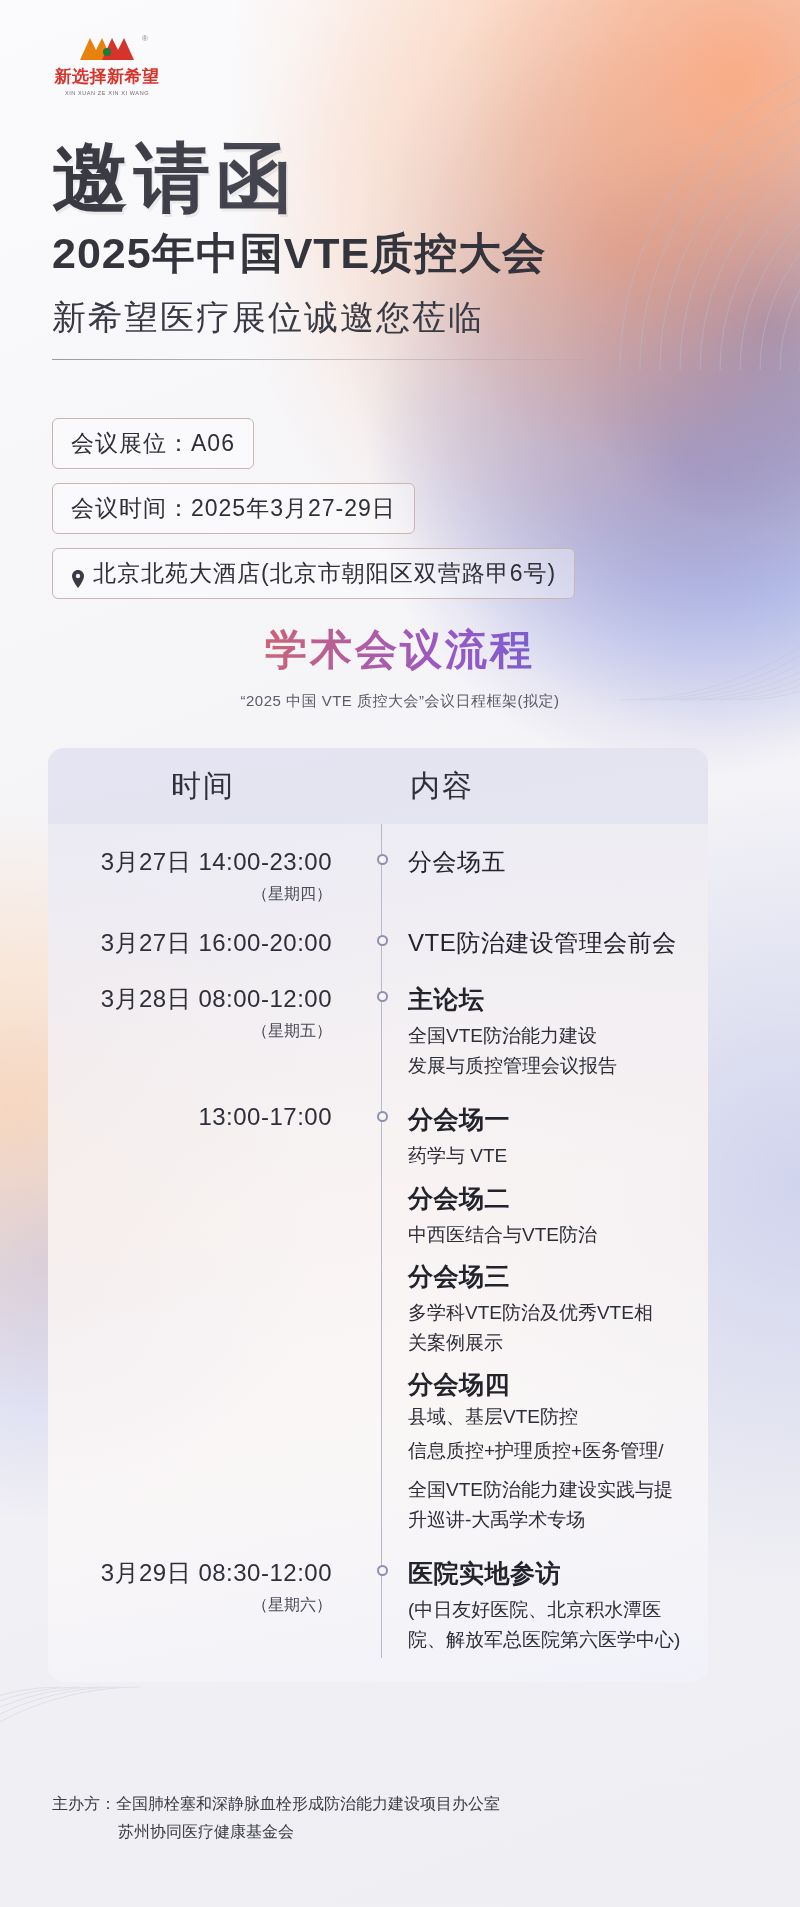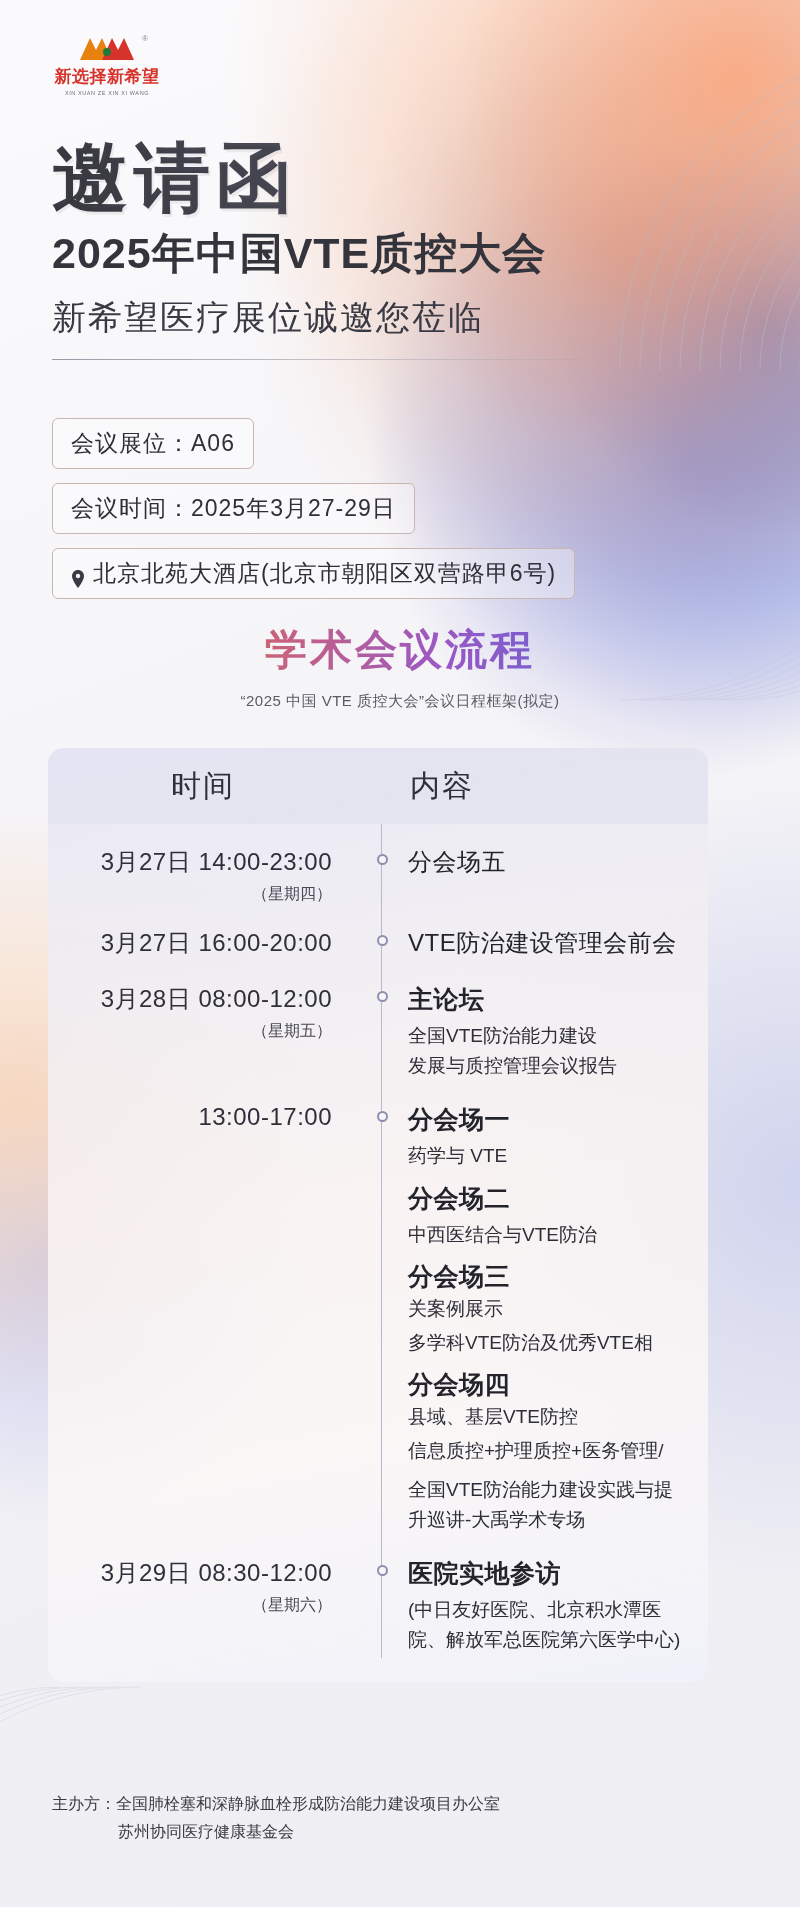--- a/index.html
+++ b/index.html
@@ -418,22 +418,22 @@
             <div class="group">
               <div class="c-head">分会场一</div>
               <div class="c-sub" style="margin-top: 6px;">药学与 VTE</div>
             </div>
             <div class="group">
               <div class="c-head">分会场二</div>
               <div class="c-sub" style="margin-top: 6px;">中西医结合与VTE防治</div>
             </div>
             <div class="group">
               <div class="c-head">分会场三</div>
+              <div class="c-sub" style="margin-top: 6px;">多学科VTE防治及优秀VTE相</div>
               <div class="c-sub" style="margin-top: 2px;">关案例展示</div>
-              <div class="c-sub" style="margin-top: 6px;">多学科VTE防治及优秀VTE相</div>
             </div>
             <div class="group">
               <div class="c-head">分会场四</div>
               <div class="c-sub" style="margin-top: 2px;">县域、基层VTE防控</div>
               <div class="c-sub" style="margin-top: 6px;">信息质控+护理质控+医务管理/</div>
             </div>
             <div class="group">
               <div class="c-sub" style="margin-top: 6px;">全国VTE防治能力建设实践与提</div>
               <div class="c-sub" style="margin-top: 2px;">升巡讲-大禹学术专场</div>
             </div>

